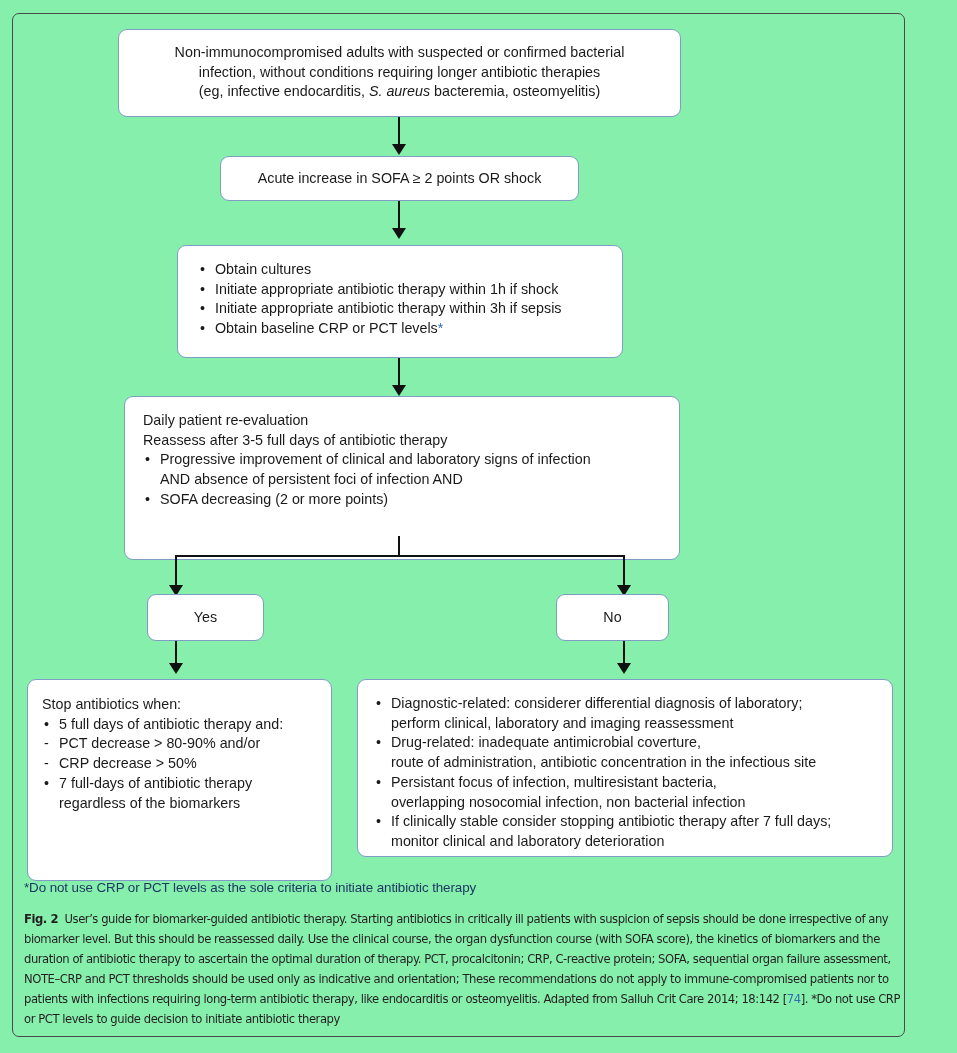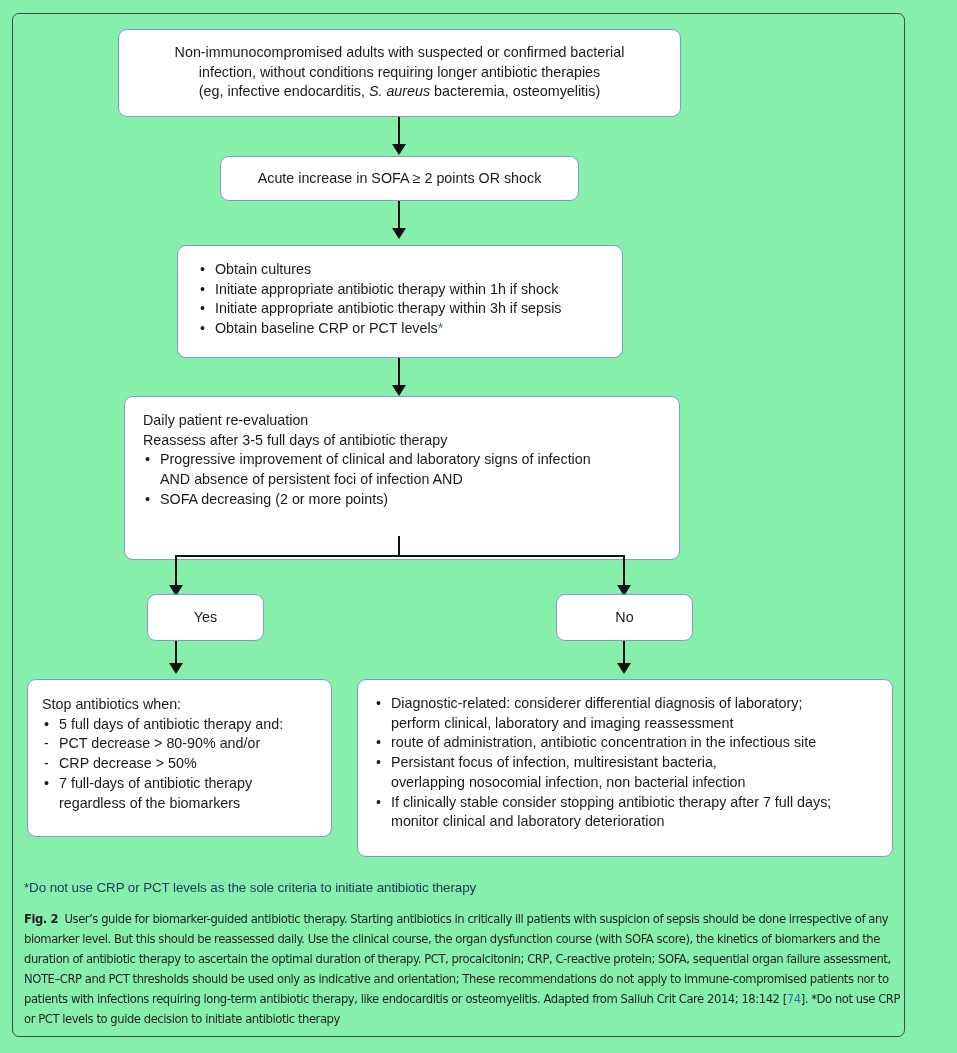--- a/index.html
+++ b/index.html
@@ -168,30 +168,30 @@
   <div class="vline" style="left:398px; top:536px; height:21px;"></div>
   <div class="hline" style="left:175px; top:555px; width:449px;"></div>
   <div class="vline" style="left:175px; top:555px; height:33px;"></div>
   <div class="arrowhead" style="left:169px; top:585px;"></div>
   <div class="vline" style="left:623px; top:555px; height:33px;"></div>
   <div class="arrowhead" style="left:617px; top:585px;"></div>
 
   <div class="fbox center-text" style="left:107px; top:594px; width:117px; height:47px; padding:13px 6px 16px 6px;margin-left:40px;">
     <div>Yes</div>
   </div>
-  <div class="fbox center-text" style="left:556px; top:594px; width:137px; height:47px; padding:13px 6px 0 6px;">
+  <div class="fbox center-text" style="left:556px; top:594px; width:113px; height:47px; padding:13px 6px 0 6px;">
     <div>No</div>
   </div>
 
   <div class="vline" style="left:175px; top:641px; height:25px;"></div>
   <div class="arrowhead" style="left:169px; top:663px;"></div>
   <div class="vline" style="left:623px; top:641px; height:25px;"></div>
   <div class="arrowhead" style="left:617px; top:663px;"></div>
 
-  <div class="fbox" style="left:27px; top:679px; width:305px; height:158px; padding:15px 10px 0 14px;">
+  <div class="fbox" style="left:27px; top:679px; width:305px; height:202px; padding:15px 10px 0 14px;">
     <div>Stop antibiotics when:</div>
     <ul class="blist">
       <li><span class="mk">•</span><span>5 full days of antibiotic therapy and:</span></li>
       <li><span class="mk">-</span><span>PCT decrease &gt; 80-90% and/or</span></li>
       <li><span class="mk">-</span><span>CRP decrease &gt; 50%</span></li>
       <li>
         <span class="mk">•</span>
         <span class="sub-line">7 full-days of antibiotic therapy</span>
         <span class="sub-line">regardless of the biomarkers</span>
       </li>
@@ -200,20 +200,21 @@
 
   <div class="fbox" style="left:357px; top:679px; width:536px; height:178px; padding:14px 12px 0 16px;">
     <ul class="blist">
       <li>
         <span class="mk">•</span>
         <span class="sub-line">Diagnostic-related: considerer differential diagnosis of laboratory;</span>
         <span class="sub-line">perform clinical, laboratory and imaging reassessment</span>
       </li>
       <li>
         <span class="mk">•</span>
+        <span class="sub-line">Drug-related: inadequate antimicrobial coverture,</span>
         <span class="sub-line">route of administration, antibiotic concentration in the infectious site</span>
       </li>
       <li>
         <span class="mk">•</span>
         <span class="sub-line">Persistant focus of infection, multiresistant bacteria,</span>
         <span class="sub-line">overlapping nosocomial infection, non bacterial infection</span>
       </li>
       <li>
         <span class="mk">•</span>
         <span class="sub-line">If clinically stable consider stopping antibiotic therapy after 7 full days;</span>

